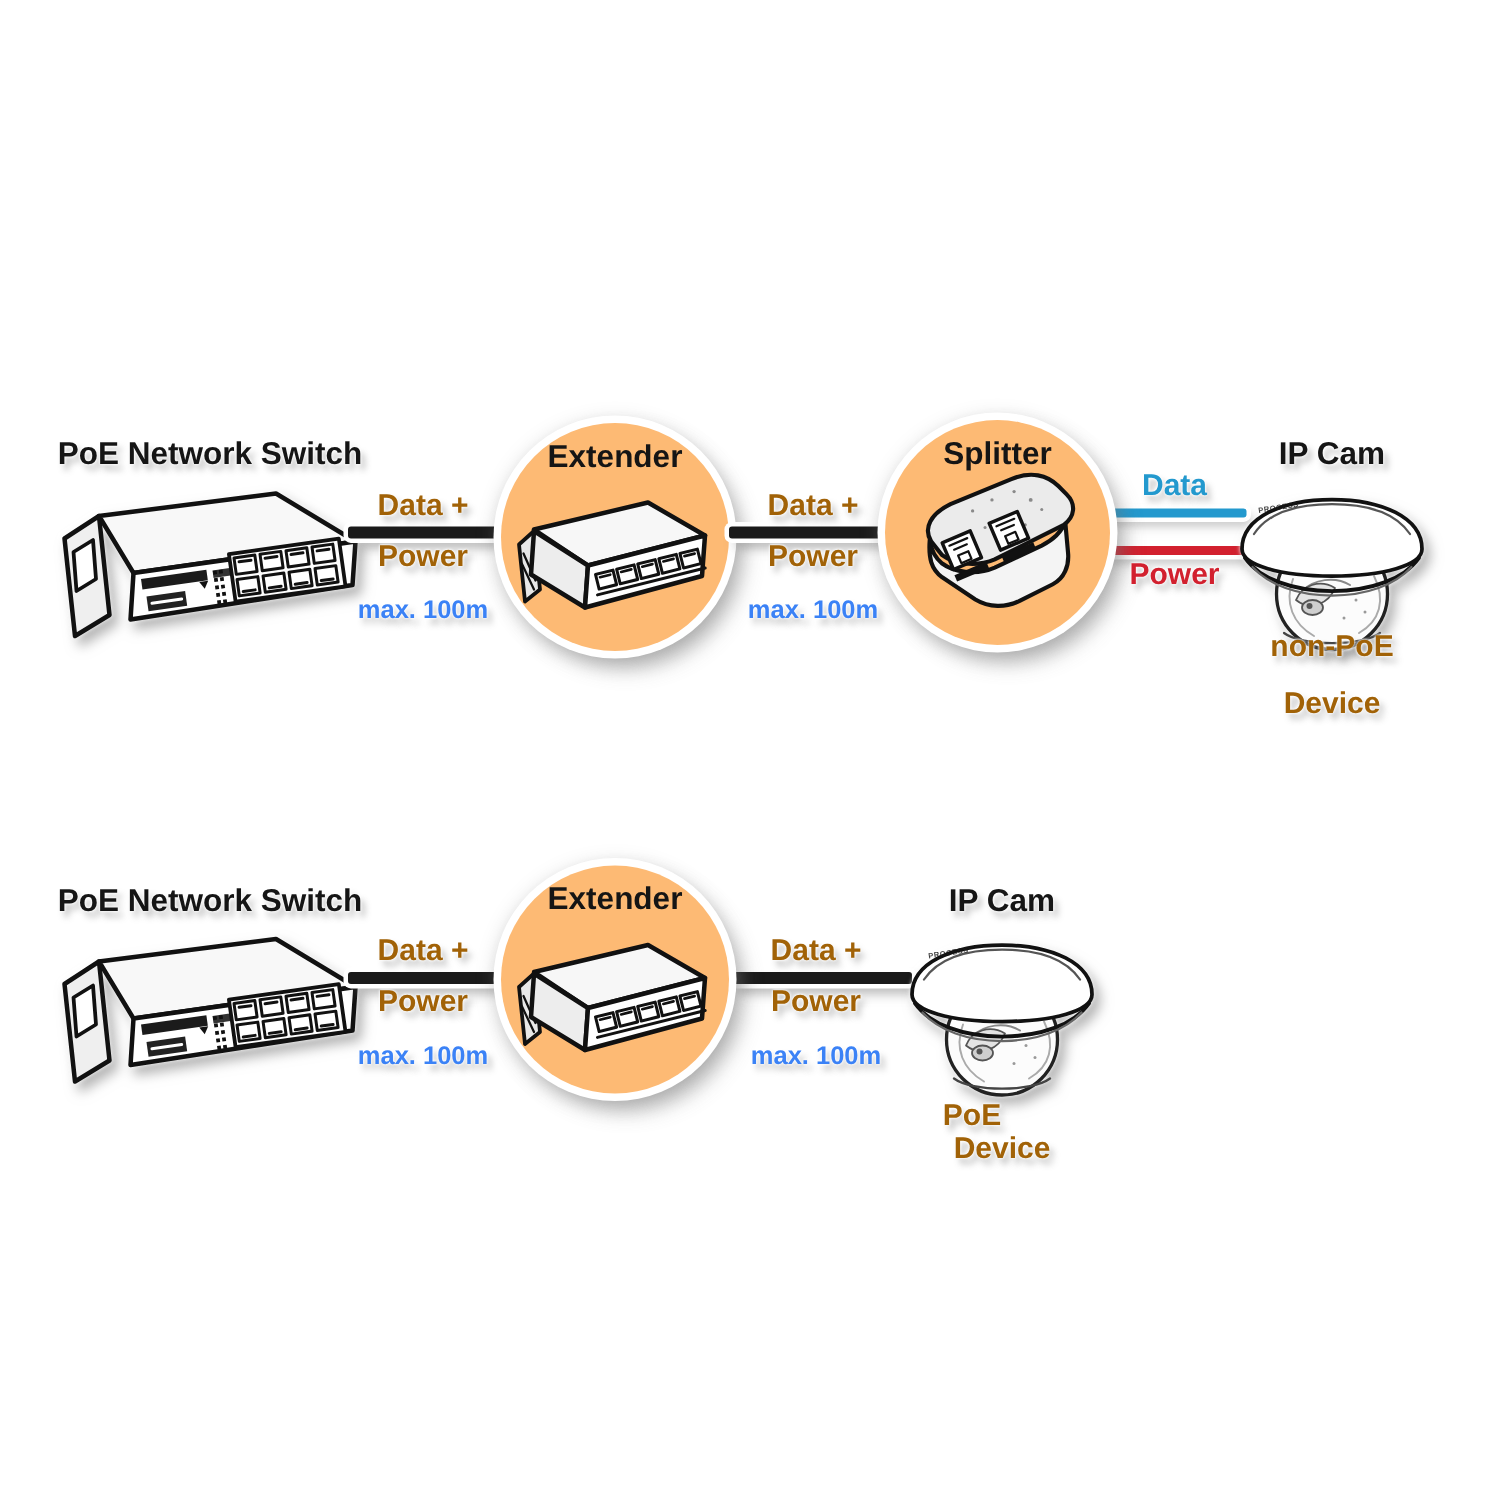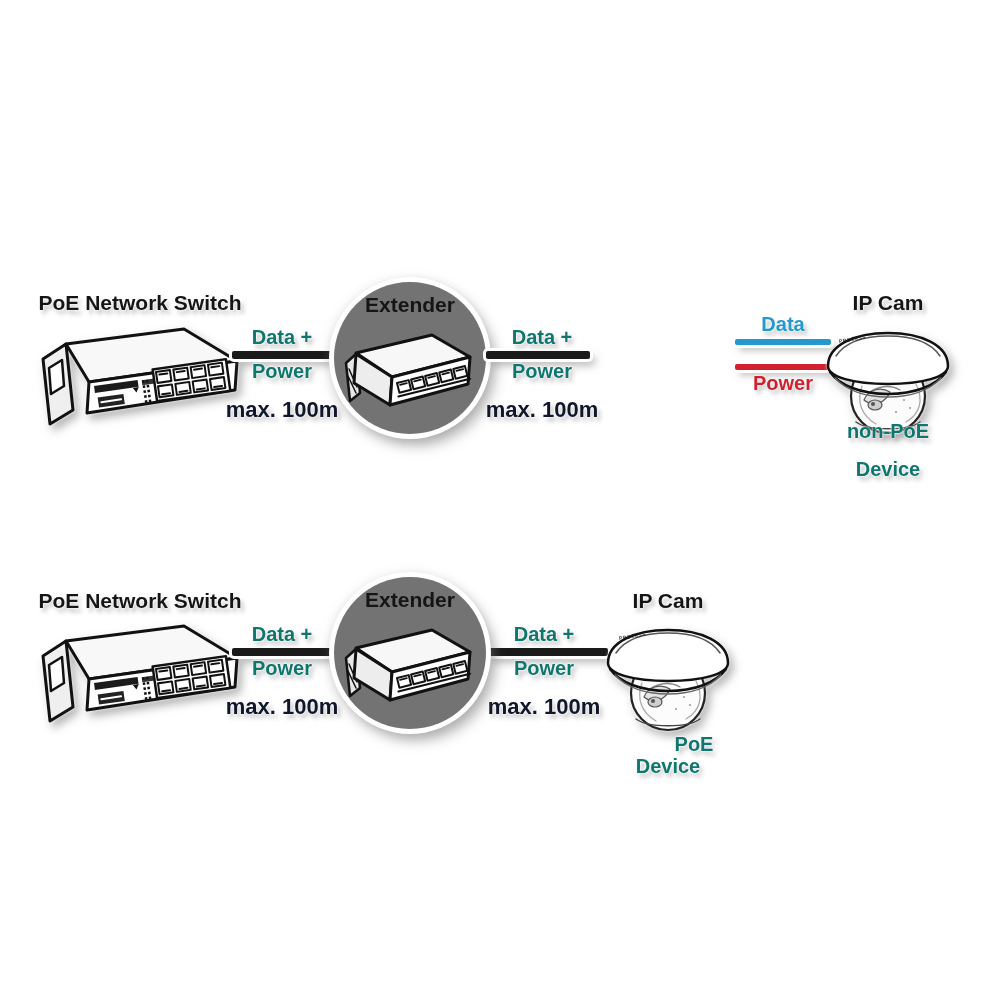--- a/index.html
+++ b/index.html
@@ -3,37 +3,37 @@
 <meta charset="utf-8">
 <style>
   html,body{margin:0;padding:0;background:#ffffff;}
   #canvas{
     position:relative;width:1000px;height:1000px;background:#ffffff;overflow:hidden;
     font-family:"Liberation Sans", sans-serif;color:#111;border-radius:31px;
   }
   .abs{position:absolute;}
   .ctr{text-align:center;}
   .title{font-size:21px;font-weight:bold;white-space:nowrap;color:#151515;}
-  .linklbl{font-size:20px;font-weight:bold;white-space:nowrap;color:#0f766e;}
-  .note{font-size:22px;font-weight:bold;white-space:nowrap;color:#0f172a;text-align:center;}
+  .linklbl{font-size:20px;font-weight:bold;white-space:nowrap;color:#a16207;}
+  .note{font-size:17px;font-weight:bold;white-space:nowrap;color:#3b82f6;text-align:center;}
   .stick-t{text-shadow:0 0 2px #fff,0 0 2px #fff,3px 4px 4px rgba(120,120,120,.45);}
   .cable{
     height:8px;background:#1a1a1a;border-radius:2px;
     box-shadow:0 0 0 3px #ffffff,5px 6px 8px rgba(105,105,105,.55);
   }
   .split-line{
     height:6px;border-radius:2px;
     box-shadow:0 0 0 3px #ffffff,4px 5px 7px rgba(105,105,105,.5);
   }
   .line-blue{background:#2399CE;}
   .line-red{background:#D2202E;}
   .lbl-blue{color:#2399CE;}
   .lbl-red{color:#D2202E;}
   .bubble{
-    border-radius:50%;background:#737373;
+    border-radius:50%;background:#fdba74;
     box-shadow:0 0 0 5px #ffffff,0 3px 12px 5px rgba(125,125,125,.3),7px 9px 14px 2px rgba(105,105,105,.45);
   }
   .bubble-label{
     position:absolute;left:0;right:0;top:11px;text-align:center;
     font-size:21px;font-weight:bold;color:#151515;
   }
   .devsvg{filter:drop-shadow(0 0 1.5px #fff) drop-shadow(4px 5px 4px rgba(110,110,110,.5));}
   .badge{
     font-size:5px;font-weight:bold;color:#1a1a1a;letter-spacing:.4px;
     transform:rotate(-9deg);transform-origin:left center;opacity:.85;white-space:nowrap;
@@ -196,20 +196,26 @@
   </div>
 
   <div class="abs cable" style="left:486px;top:351px;width:104px;"></div>
   <div class="abs linklbl ctr stick-t" style="left:484px;top:326px;width:116px;">Data +</div>
   <div class="abs linklbl ctr stick-t" style="left:484px;top:360px;width:116px;">Power</div>
   <div class="abs note ctr stick-t" style="left:484px;top:397px;width:116px;">max. 100m</div>
 
   <div class="abs split-line line-blue" style="left:735px;top:339px;width:96px;"></div>
   <div class="abs split-line line-red" style="left:735px;top:364px;width:96px;"></div>
 
+  <div class="abs bubble" style="left:590px;top:280px;width:150px;height:150px;">
+    <div class="bubble-label">Splitter</div>
+    <svg class="abs" style="left:16px;top:28px;" width="118" height="104">
+        <use href="#sym-splitter"></use>
+      </svg>
+  </div>
 
   <div class="abs linklbl ctr stick-t lbl-blue" style="left:735px;top:313px;width:96px;">Data</div>
   <div class="abs linklbl ctr stick-t lbl-red" style="left:735px;top:372px;width:96px;">Power</div>
 
   <div class="abs title ctr stick-t" style="left:818px;top:291px;width:140px;">IP Cam</div>
   <svg class="abs devsvg" style="left:818px;top:320px;" width="140" height="118">
       <use href="#sym-camera"></use>
     </svg>
   <span class="abs badge" style="left:839px;top:338px;">PROCESS</span>
   <div class="abs linklbl ctr stick-t" style="left:816px;top:420px;width:144px;">non-PoE</div>
@@ -236,16 +242,16 @@
     <svg class="abs" style="left:8px;top:44px;" width="136" height="90">
         <use href="#sym-extender"></use>
       </svg>
   </div>
 
   <div class="abs title ctr stick-t" style="left:598px;top:589px;width:140px;">IP Cam</div>
   <svg class="abs devsvg" style="left:598px;top:617px;" width="140" height="118">
       <use href="#sym-camera"></use>
     </svg>
   <span class="abs badge" style="left:619px;top:635px;">PROCESS</span>
-  <div class="abs linklbl ctr stick-t" style="left:622px;top:733px;width:144px;text-align:center;">PoE</div>
+  <div class="abs linklbl ctr stick-t" style="left:576px;top:733px;width:144px;text-align:center;">PoE</div>
   <div class="abs linklbl ctr stick-t" style="left:596px;top:755px;width:144px;">Device</div>
 
 </div>
 
 </body></html>

